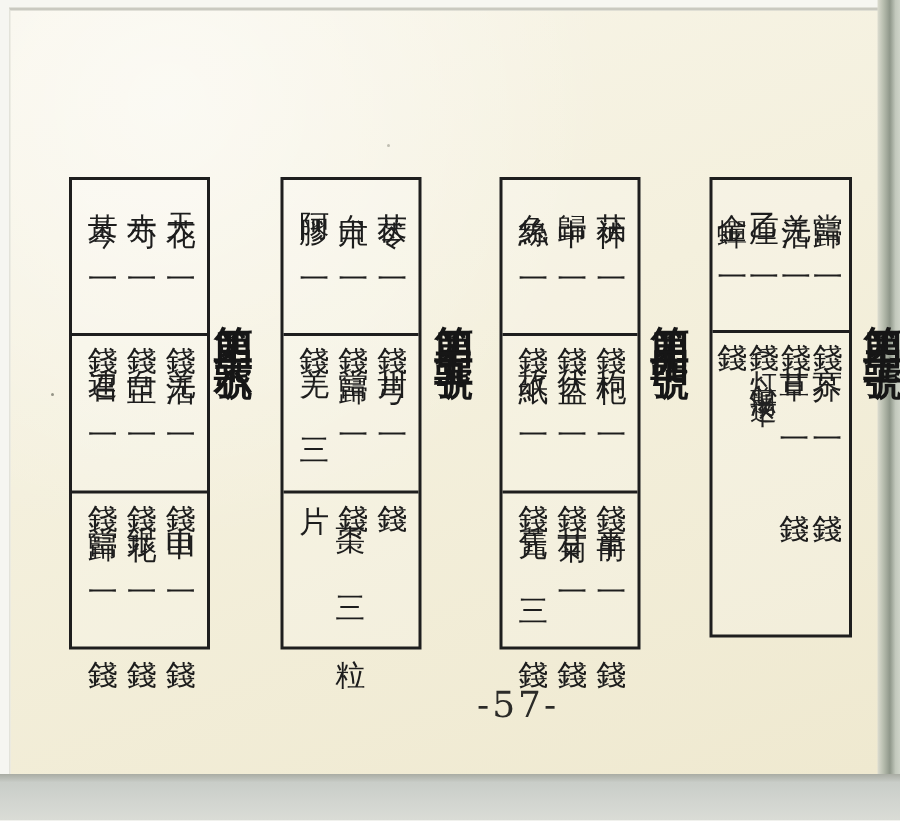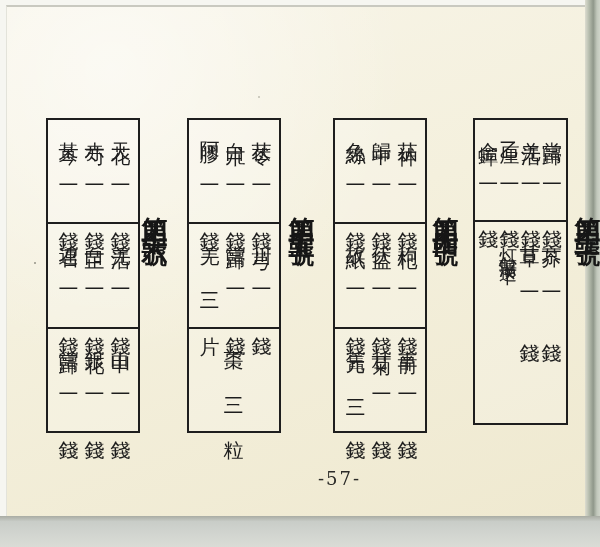--- a/index.html
+++ b/index.html
@@ -82,21 +82,21 @@
     font-size:26px; font-weight:bold; letter-spacing:6px;
     color:#161616; line-height:1;
   }
   .sec-0 .rx-label{left:98px;}
   .sec-1 .rx-label{left:96px;}
   .sec-2 .rx-label{left:98px;}
   .sec-3 .rx-label{left:92px;}
 
   .page-number{
     position:absolute; left:318px; top:456px;
-    font-size:18px; letter-spacing:2px; color:#2b2b28;margin-top:12px;
+    font-size:24px; letter-spacing:2px; color:#2b2b28;
   }
 </style>
 </head>
 <body>
 
 <div class="canvas">
   <div class="sheet"></div>
   <div class="edge-right"></div>
   <div class="edge-bottom"></div>
   <div class="speck" style="left:34px;top:262px;"></div>

